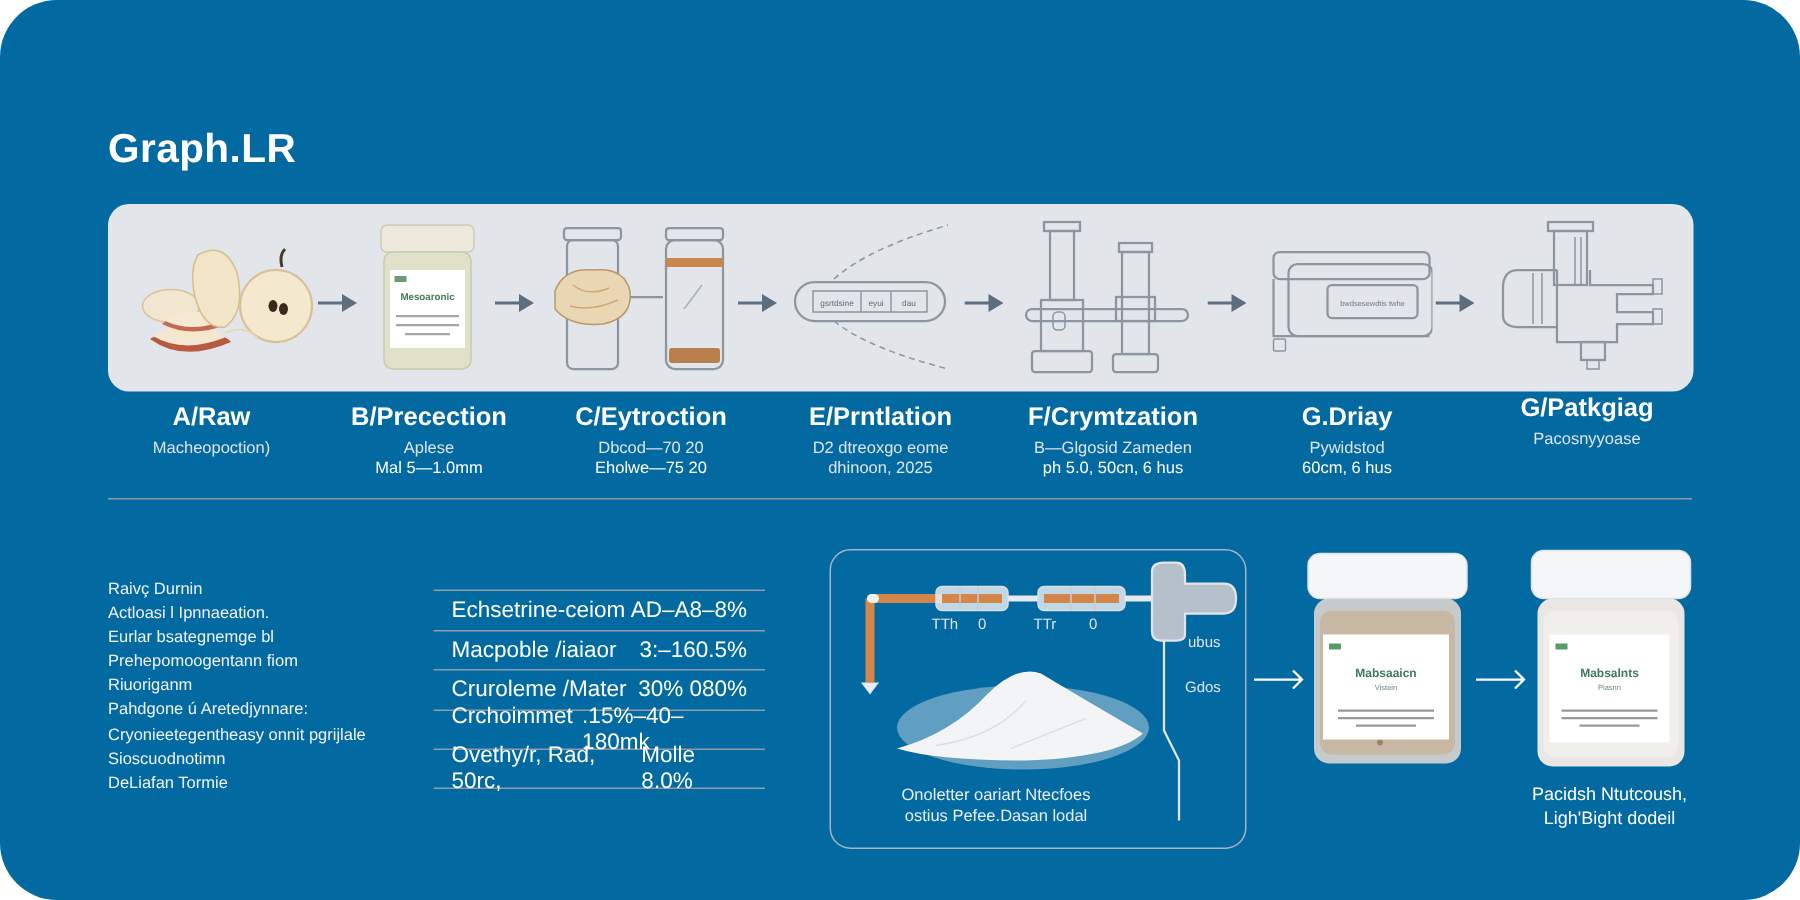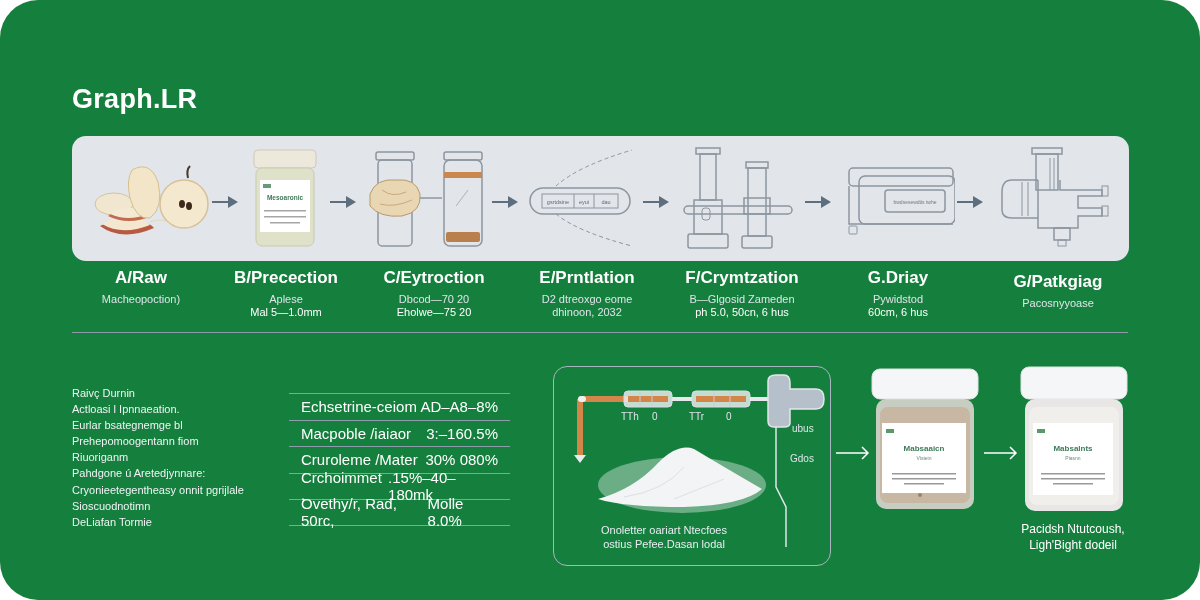--- a/index.html
+++ b/index.html
@@ -1,20 +1,20 @@
 <!DOCTYPE html>
 <html><head>
 <meta charset="utf-8">
 <style>
   * { box-sizing: border-box; margin: 0; padding: 0; }
   html, body { width: 1200px; height: 600px; background: #ffffff; overflow: hidden; }
   body { font-family: "Liberation Sans", sans-serif; }
   .frame {
     position: absolute; left: 0; top: 0; width: 1200px; height: 600px;
-    background: #15803d; border-radius: 38px; overflow: hidden;
+    background: #0369a1; border-radius: 38px; overflow: hidden;
   }
   .title {
     position: absolute; left: 72px; top: 84px; color: #ffffff;
     font-weight: bold; font-size: 27px; letter-spacing: 0.3px;
   }
   .flow-panel {
     position: absolute; left: 72px; top: 136px; width: 1057px; height: 125px;
     background: #e2e5ea; border-radius: 14px;
   }
   .stage-icon { position: absolute; }
@@ -172,33 +172,33 @@
     <div class="sub" style="color:#ffffff">Mal 5—1.0mm</div>
   </div>
   <div class="stage-label" style="left:344px;top:268px">
     <div class="name">C/Eytroction</div>
     <div class="sub">Dbcod—70 20</div>
     <div class="sub" style="color:#ffffff">Eholwe—75 20</div>
   </div>
   <div class="stage-label" style="left:497px;top:268px">
     <div class="name">E/Prntlation</div>
     <div class="sub">D2 dtreoxgo eome</div>
-    <div class="sub">dhinoon, 2032</div>
+    <div class="sub">dhinoon, 2025</div>
   </div>
   <div class="stage-label" style="left:652px;top:268px">
     <div class="name">F/Crymtzation</div>
     <div class="sub">B—Glgosid Zameden</div>
     <div class="sub" style="color:#ffffff">ph 5.0, 50cn, 6 hus</div>
   </div>
   <div class="stage-label" style="left:808px;top:268px">
     <div class="name">G.Driay</div>
     <div class="sub">Pywidstod</div>
     <div class="sub" style="color:#ffffff">60cm, 6 hus</div>
   </div>
-  <div class="stage-label" style="left:968px;top:272px">
+  <div class="stage-label" style="left:968px;top:262px">
     <div class="name">G/Patkgiag</div>
     <div class="sub">Pacosnyyoase</div>
   </div>
 
   <div class="divider"></div>
 
   <div class="notes">
     <div>Raivç Durnin</div>
     <div>Actloasi l Ipnnaeation.</div>
     <div>Eurlar bsategnemge bl</div>

